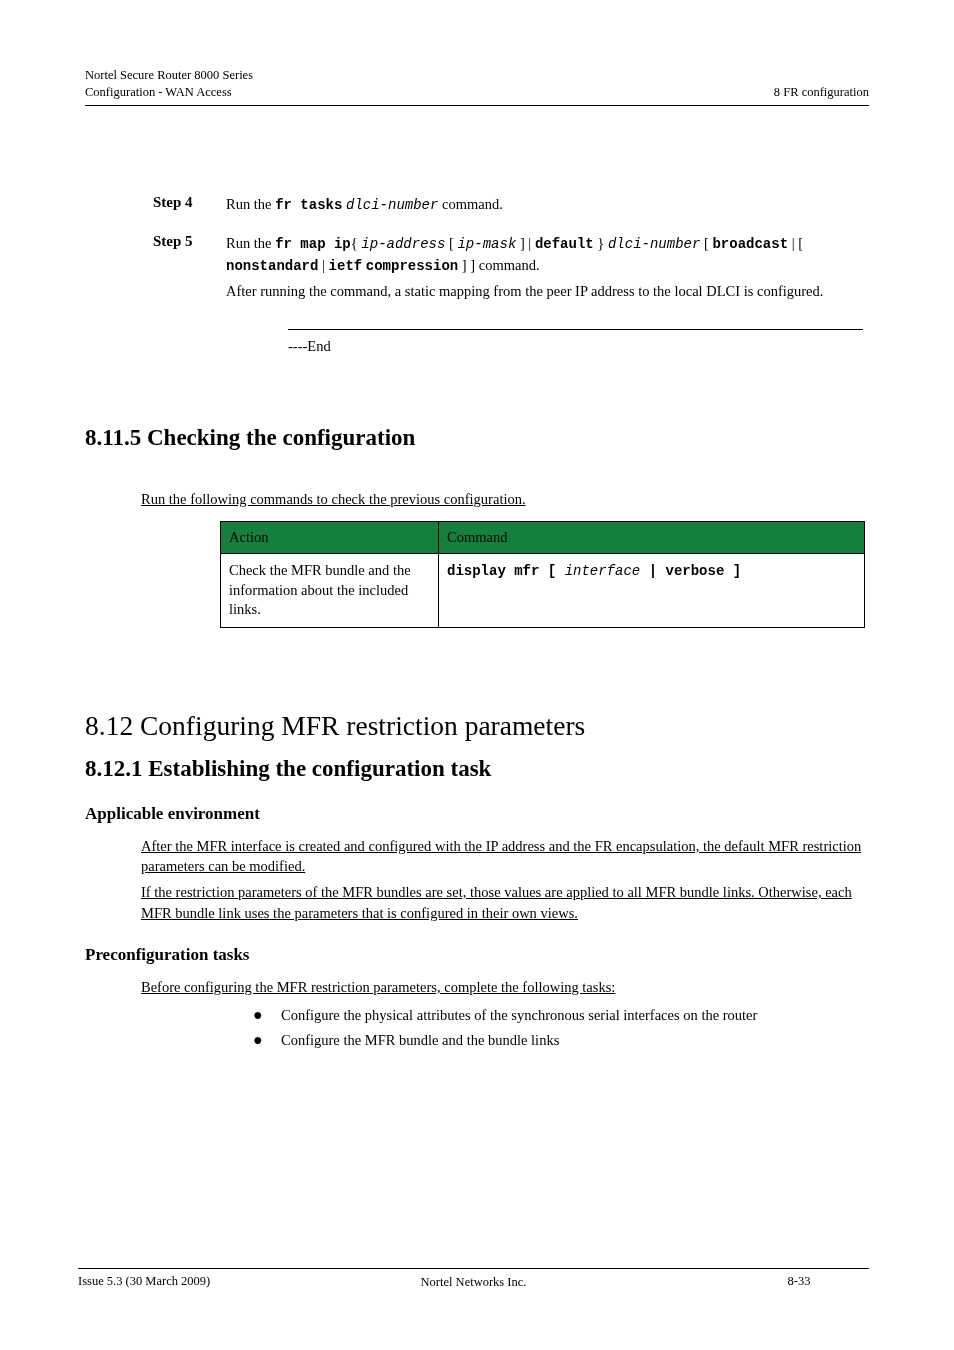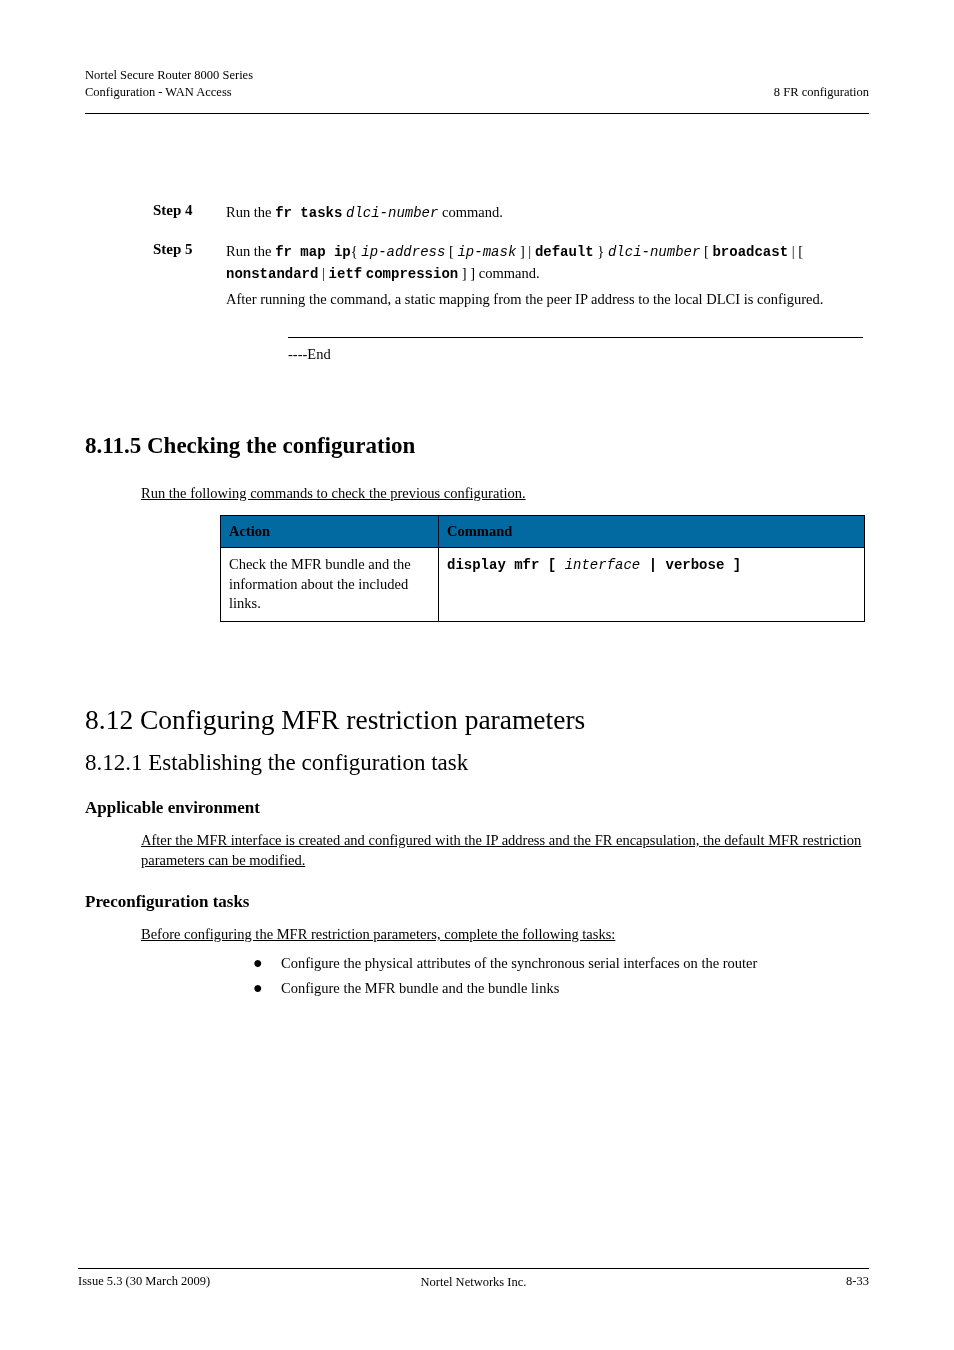--- a/index.html
+++ b/index.html
@@ -12,21 +12,21 @@
     position: relative;
     font-size: 15px;
   }
   .page {
     padding: 67px 85px 0 85px;
   }
   .header-bar {
     display: flex;
     justify-content: space-between;
     border-bottom: 1.5px solid #000;
-    padding-bottom: 12px;
+    padding-bottom: 4px;
     margin-bottom: 40px;
     font-size: 12.5px;
   }
   .header-left { text-align: left; line-height: 1.35; }
   .header-right { text-align: right; line-height: 1.35; }
   .step-block {
     display: flex;
     margin-bottom: 18px;
     gap: 6px;
   }
@@ -64,31 +64,31 @@
   .end-text {
     text-align: left;
     margin-left: 203px;
     width: 575px;
     font-size: 14.5px;
   }
   h2.sec {
     font-size: 23px;
     font-weight: bold;
     margin-top: 70px;
-    margin-bottom: 24px;
+    margin-bottom: 38px;
   }
   h1.sec-main {
     font-size: 27.5px;
     font-weight: normal;
     margin-top: 82px;
     margin-bottom: 10px;
   }
   h2.sec-sub {
     font-size: 23px;
-    font-weight: normal;
+    font-weight: bold;
     margin-top: 14px;
     margin-bottom: 20px;
   }
   h3.subhead {
     font-size: 17px;
     font-weight: bold;
     margin-top: 22px;
     margin-bottom: 12px;
   }
   .para {
@@ -98,25 +98,25 @@
     margin-bottom: 6px;
     text-decoration: underline;
   }
   table.cmd-table {
     margin-left: 135px;
     border-collapse: collapse;
     width: 645px;
     font-size: 14.5px;
   }
   table.cmd-table th {
-    background: #0369a1;
+    background: #15803d;
     border: 1px solid #000;
     padding: 7px 8px;
     text-align: left;
-    font-weight: bold;
+    font-weight: normal;
     margin-top: 8px;
   }
   table.cmd-table td {
     border: 1px solid #000;
     padding: 7px 8px;
     vertical-align: top;
     line-height: 1.35;
     margin-top: 44px;
   }
   table.cmd-table td.c1 { width: 218px; }
@@ -140,21 +140,21 @@
     left: 78px;
     right: 85px;
     border-top: 1.5px solid #000;
     padding-top: 5px;
     display: flex;
     justify-content: space-between;
     font-size: 12.5px;
   }
   .footer .mid { text-align: center; flex: 1; line-height: 1.3; }
   .footer .left { width: 140px; }
-  .footer .right { width: 140px; text-align: right; }
+  .footer .right { width: 140px; text-align: center; }
 </style>
 </head>
 <body>
 
 <div class="page">
 
   <div class="header-bar">
     <div class="header-left">
       <div>Nortel Secure Router 8000 Series</div>
       <div>Configuration - WAN Access</div>
@@ -202,20 +202,21 @@
     </tr>
   </tbody>
     </table>
 
   <h1 class="sec-main">8.12 Configuring MFR restriction parameters</h1>
 
   <h2 class="sec-sub">8.12.1 Establishing the configuration task</h2>
 
   <h3 class="subhead">Applicable environment</h3>
   <div class="para">After the MFR interface is created and configured with the IP address and the FR encapsulation, the default MFR restriction parameters can be modified.</div>
+  <div class="para">If the restriction parameters of the MFR bundles are set, those values are applied to all MFR bundle links. Otherwise, each MFR bundle link uses the parameters that is configured in their own views.</div>
 
   <h3 class="subhead">Preconfiguration tasks</h3>
   <div class="para">Before configuring the MFR restriction parameters, complete the following tasks:</div>
   <div class="bullet-list">
     <div class="row">
       <div class="dot">●</div>
       <div>Configure the physical attributes of the synchronous serial interfaces on the router</div>
     </div>
     <div class="row">
       <div class="dot">●</div>

